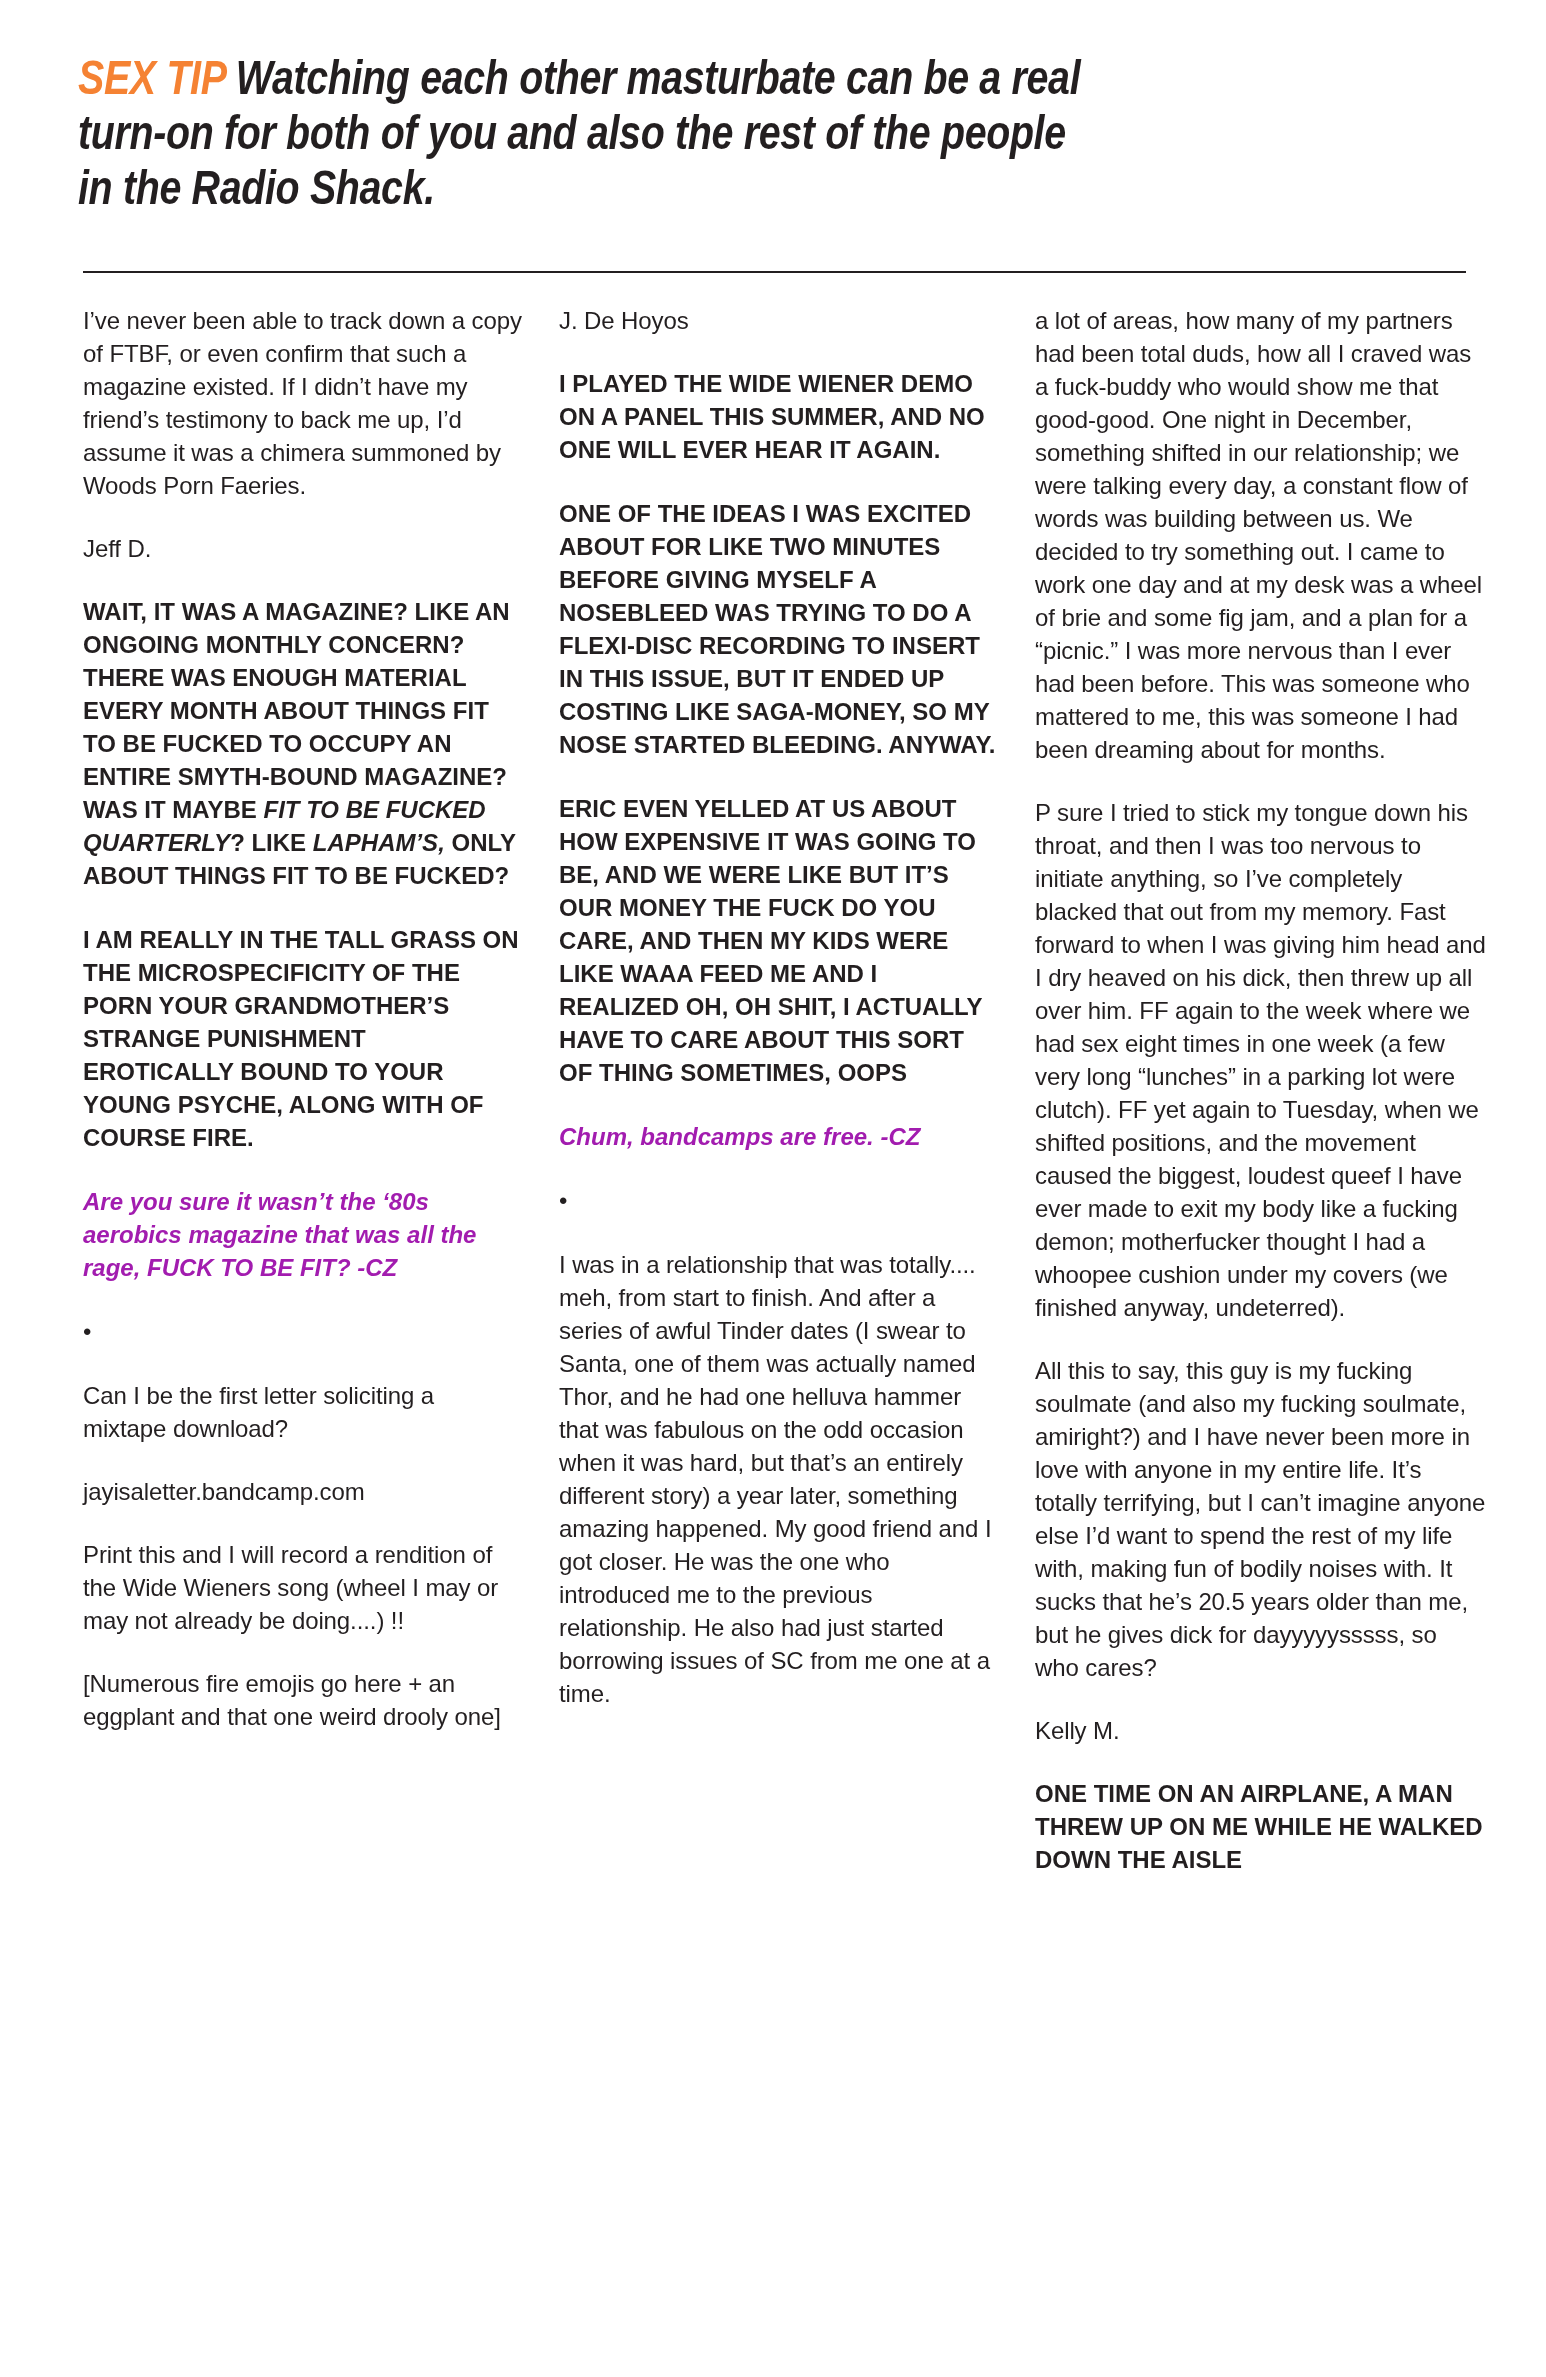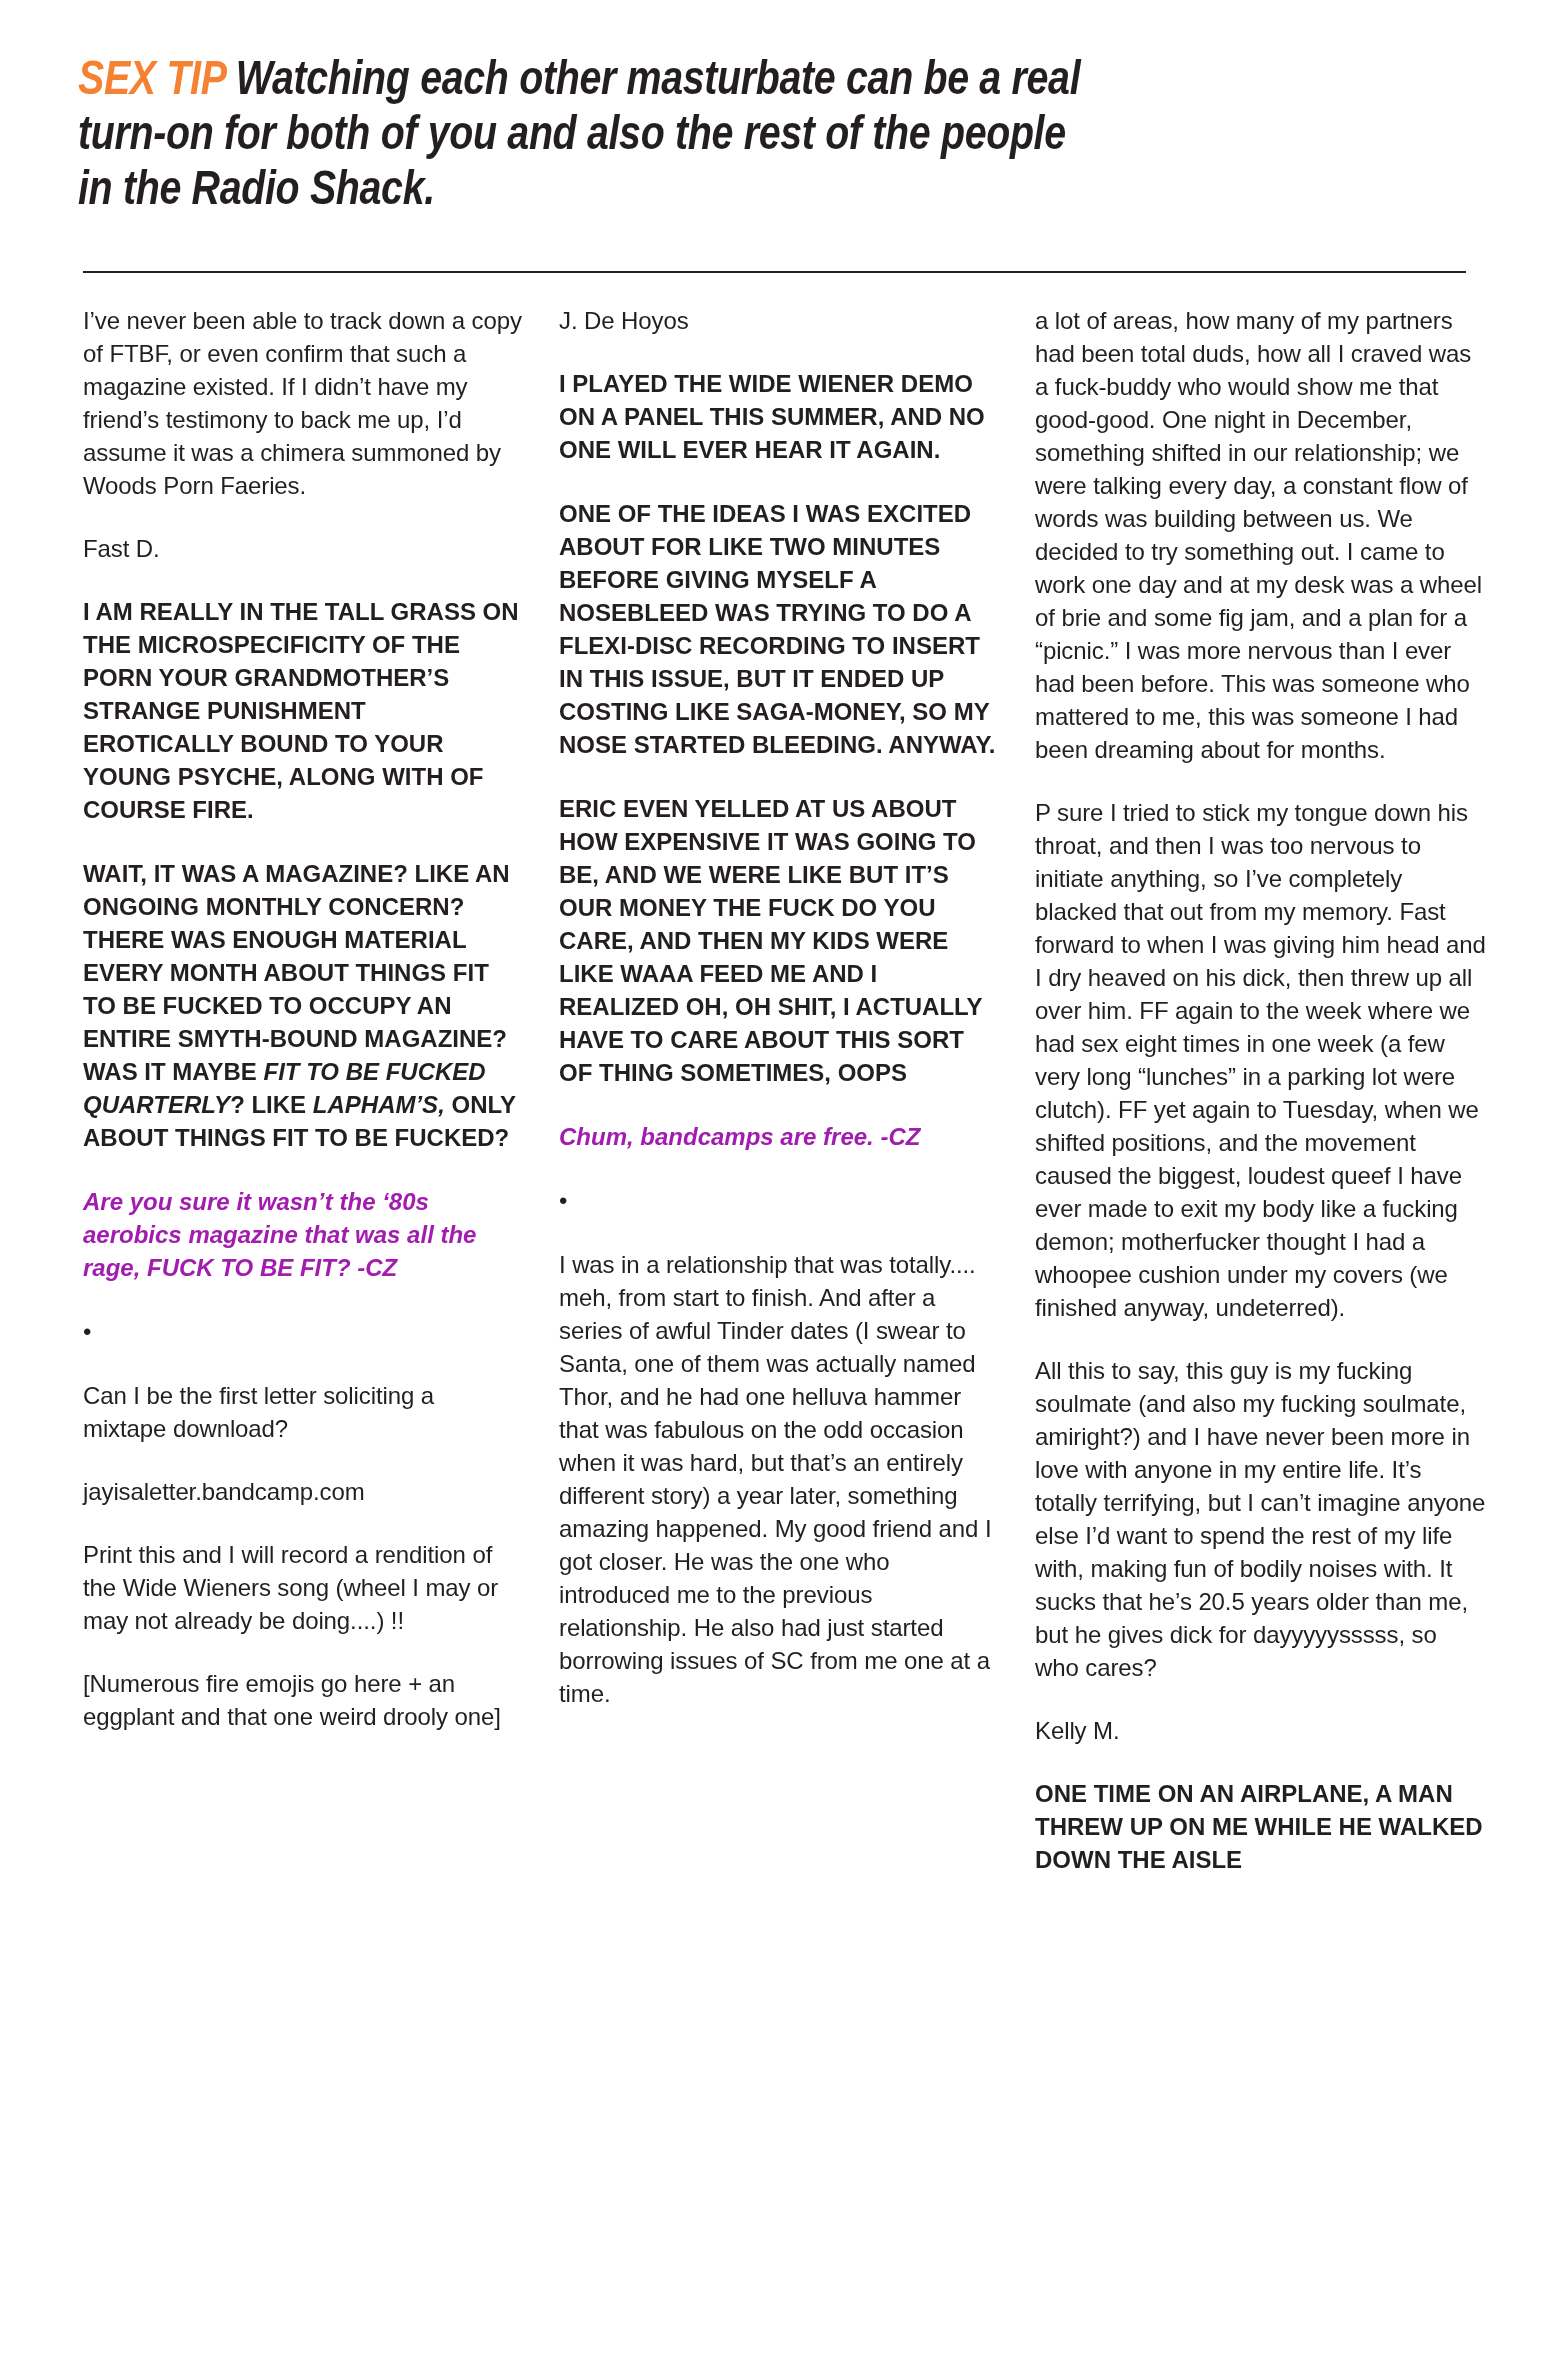--- a/index.html
+++ b/index.html
@@ -116,23 +116,23 @@
     <div class="header-line">turn-on for both of you and also the rest of the people</div>
     <div class="header-line">in the Radio Shack.</div>
   </div>
 
   <div class="rule"></div>
 
   <div class="columns">
 
     <div class="col">
       <p class="body">I’ve never been able to track down a copy of FTBF, or even confirm that such a magazine existed. If I didn’t have my friend’s testimony to back me up, I’d assume it was a chimera summoned by Woods Porn Faeries.</p>
-      <p class="body">Fast D.</p>
+      <p class="body">Jeff D.</p>
+      <p class="shout"><span>WAIT, IT WAS A MAGAZINE? LIKE AN ONGOING MONTHLY CONCERN? THERE WAS ENOUGH MATERIAL EVERY MONTH ABOUT THINGS FIT TO BE FUCKED TO OCCUPY AN ENTIRE SMYTH-BOUND MAGAZINE? WAS IT MAYBE </span><span class="ital">FIT TO BE FUCKED QUARTERLY</span><span>? LIKE </span><span class="ital">LAPHAM’S,</span><span> ONLY ABOUT THINGS FIT TO BE FUCKED?</span></p>
       <p class="shout">I AM REALLY IN THE TALL GRASS ON THE MICROSPECIFICITY OF THE PORN YOUR GRANDMOTHER’S STRANGE PUNISHMENT EROTICALLY BOUND TO YOUR YOUNG PSYCHE, ALONG WITH OF COURSE FIRE.</p>
-      <p class="shout"><span>WAIT, IT WAS A MAGAZINE? LIKE AN ONGOING MONTHLY CONCERN? THERE WAS ENOUGH MATERIAL EVERY MONTH ABOUT THINGS FIT TO BE FUCKED TO OCCUPY AN ENTIRE SMYTH-BOUND MAGAZINE? WAS IT MAYBE </span><span class="ital">FIT TO BE FUCKED QUARTERLY</span><span>? LIKE </span><span class="ital">LAPHAM’S,</span><span> ONLY ABOUT THINGS FIT TO BE FUCKED?</span></p>
       <p class="reply"><span>Are you sure it wasn’t the ‘80s aerobics magazine that was all the rage, </span><span style="font-style:italic">FUCK TO BE FIT?</span><span> -CZ</span></p>
       <p class="bullet">•</p>
       <p class="body">Can I be the first letter soliciting a mixtape download?</p>
       <p class="body">jayisaletter.bandcamp.com</p>
       <p class="body">Print this and I will record a rendition of the Wide Wieners song (wheel I may or may not already be doing....) !!</p>
       <p class="body">[Numerous fire emojis go here + an eggplant and that one weird drooly one]</p>
     </div>
 
     <div class="col">
       <p class="body">J. De Hoyos</p>

